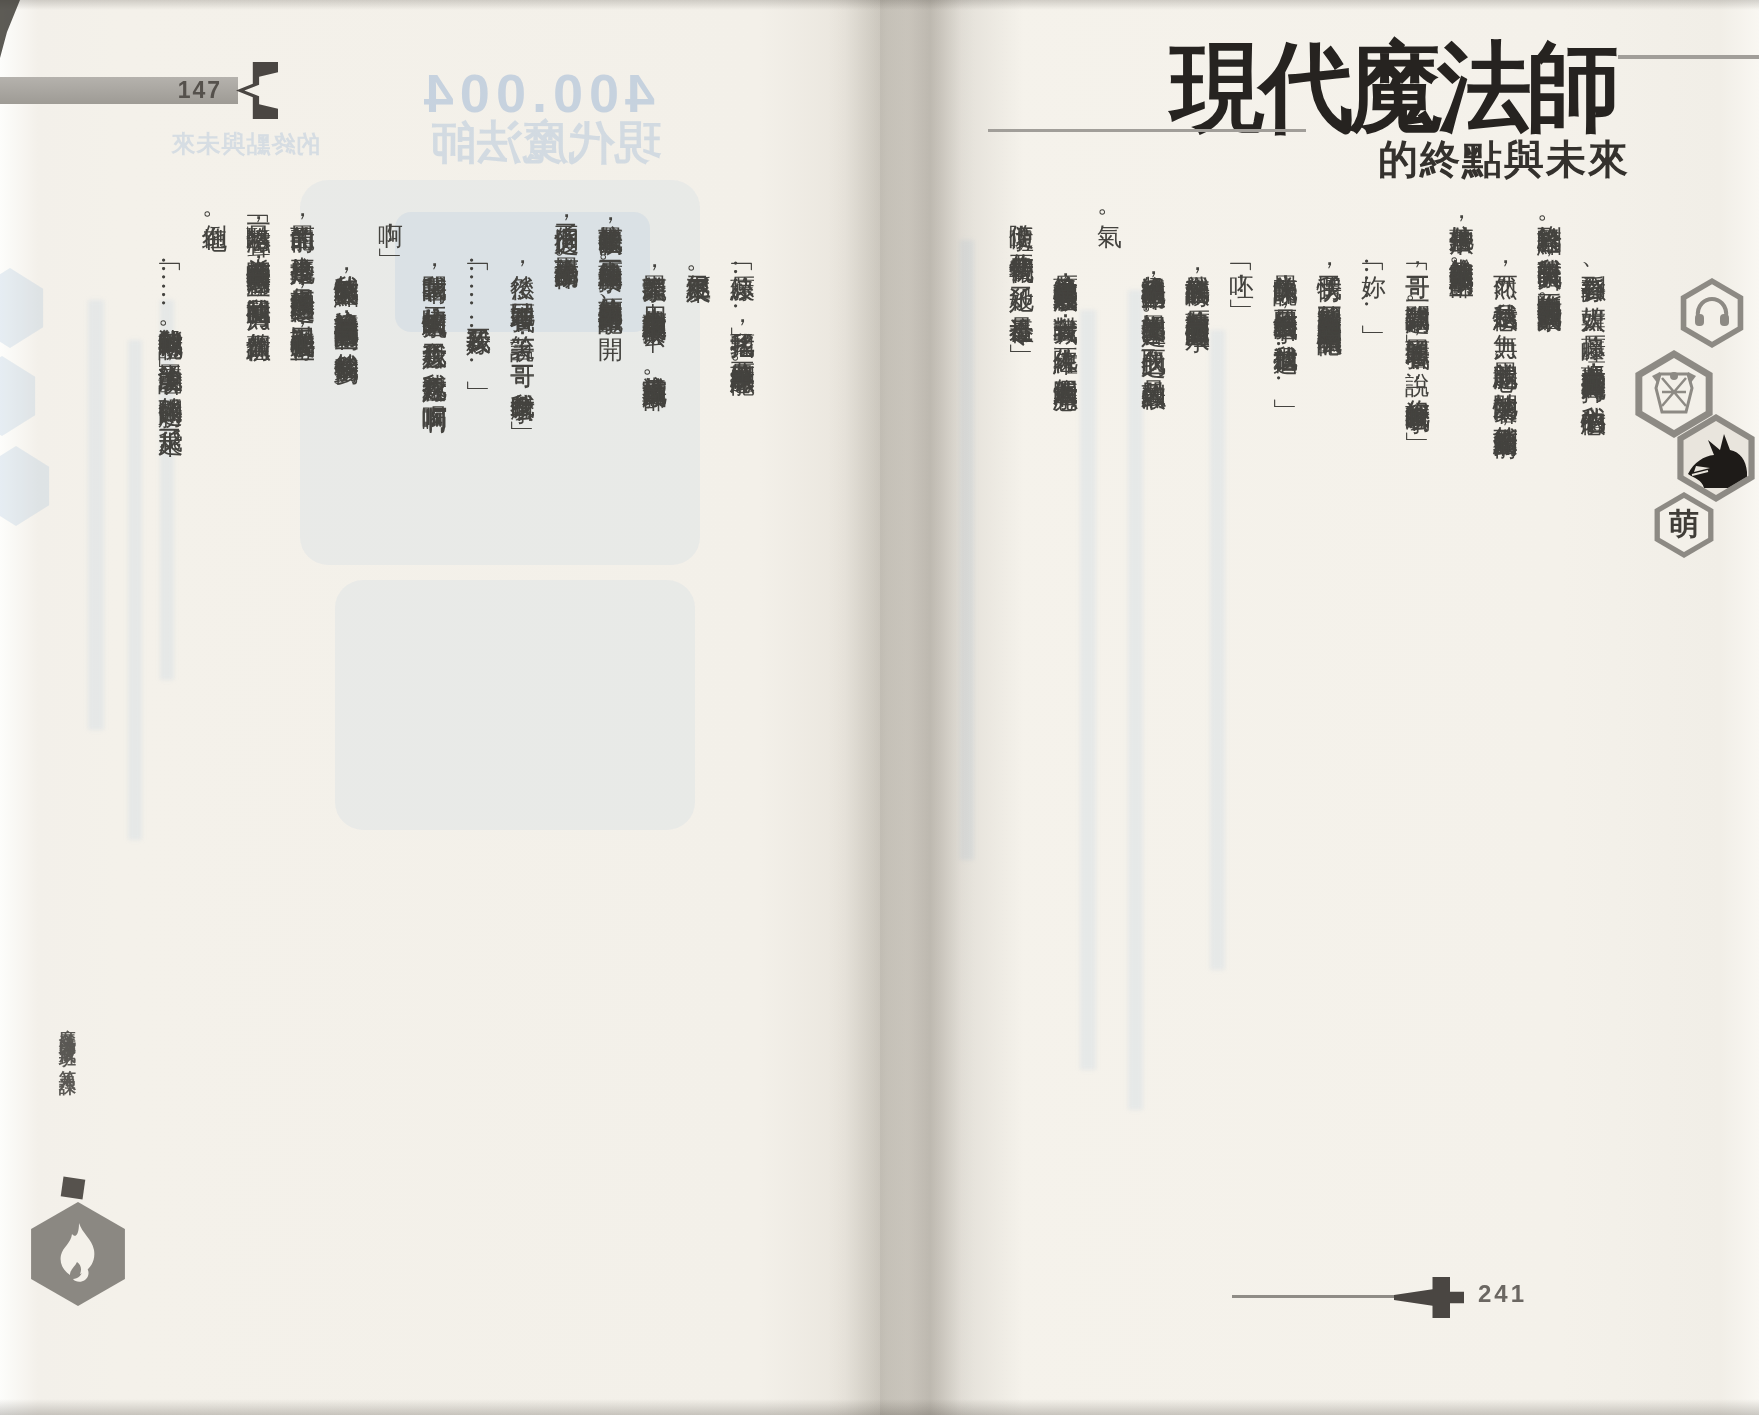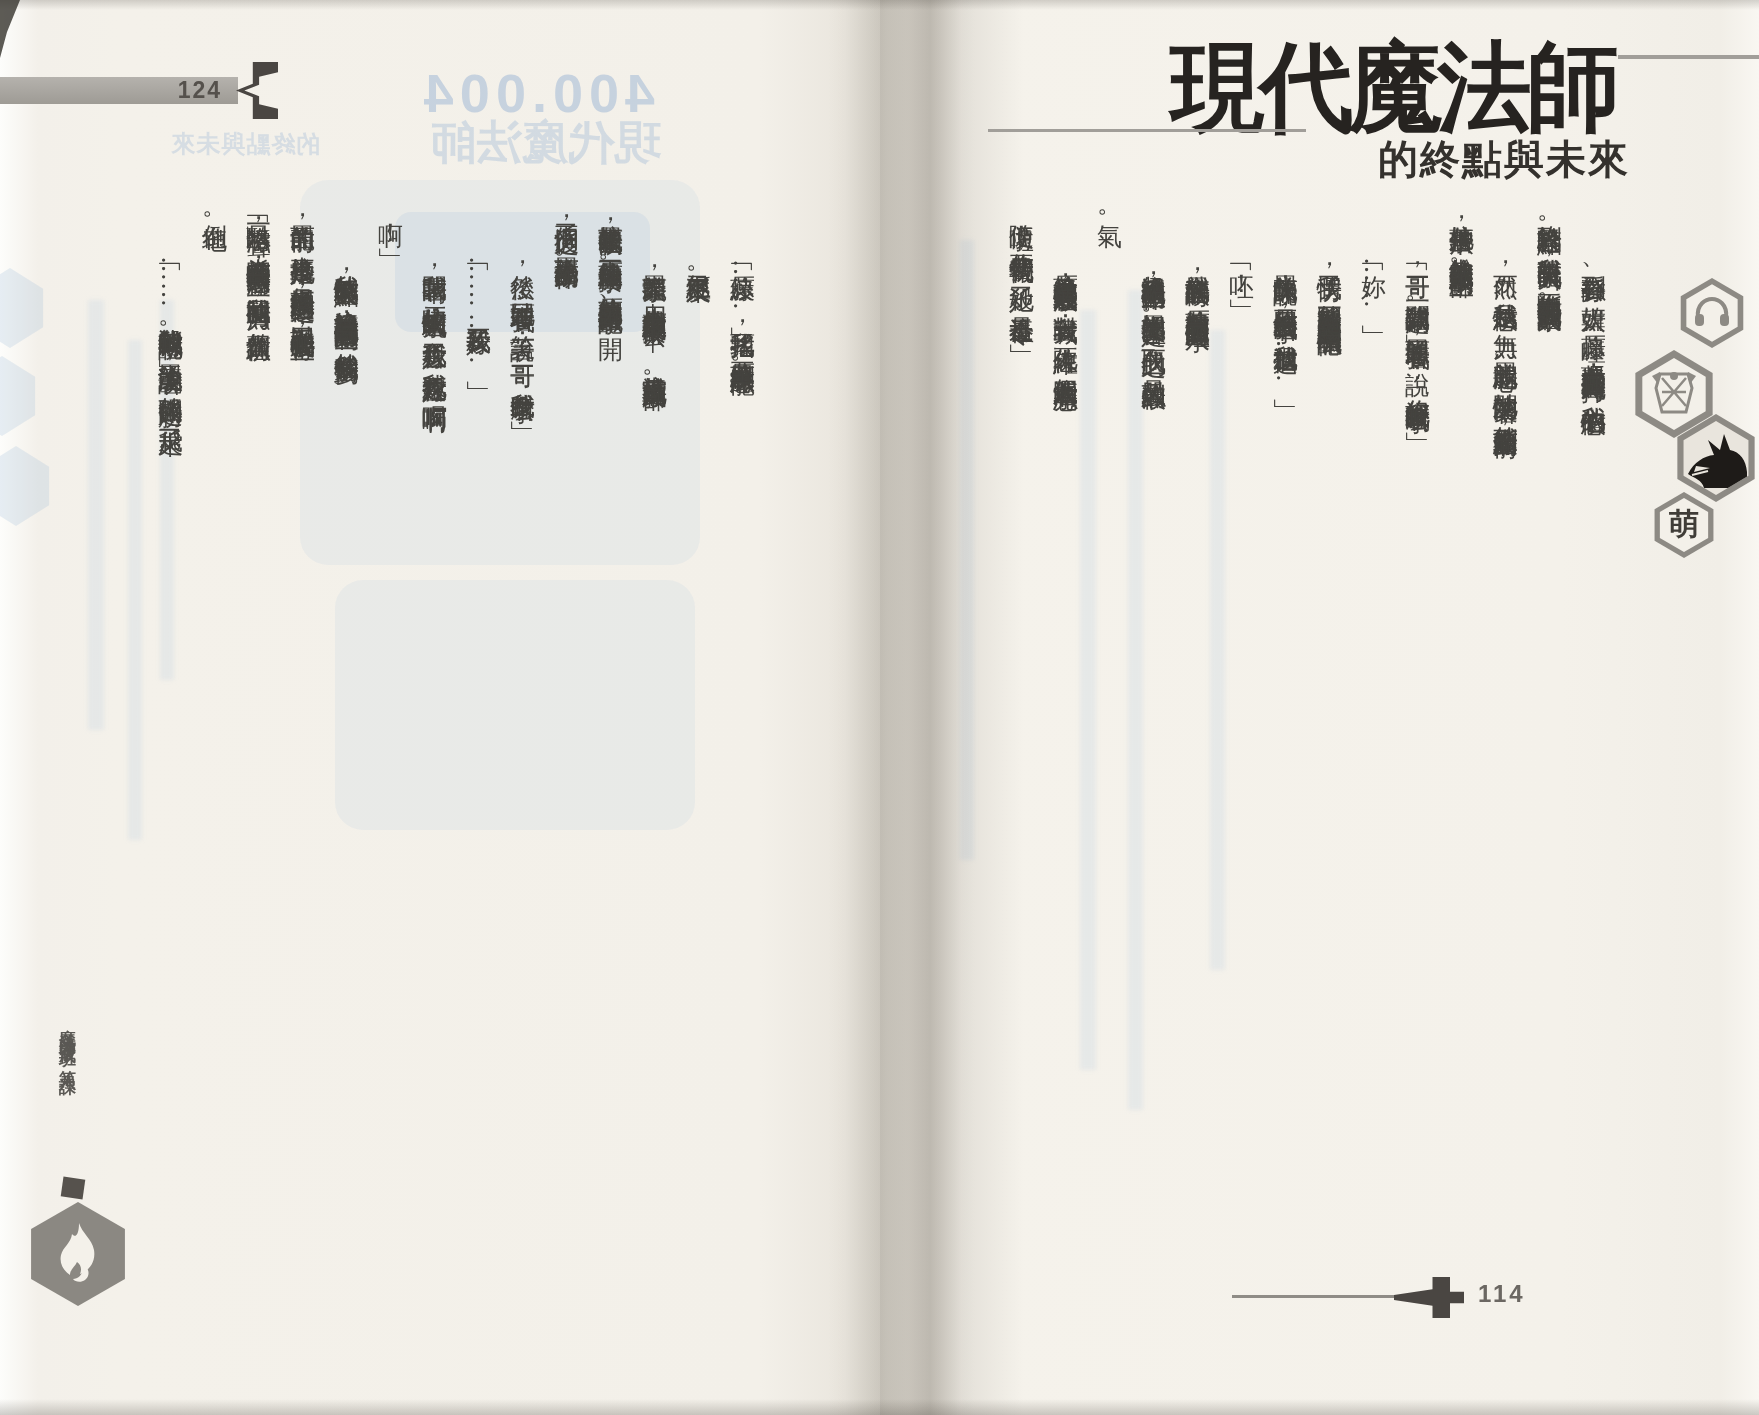--- a/index.html
+++ b/index.html
@@ -113,21 +113,21 @@
     <div class="ghost ghost-streak" style="left:330px;top:330px;width:15px;height:640px;"></div>
     <div class="ghost ghost-streak" style="left:80px;top:240px;width:14px;height:620px;"></div>
   </div>
 
   <div class="spine-shadow"></div>
   <div class="edge-top"></div>
   <div class="edge-bottom"></div>
   <div class="corner-mark"></div>
 
   <div class="sword-left-blade">
-    <span class="pageno-147">124</span>
+    <span class="pageno-147">147</span>
   </div>
   <div class="sword-left-hilt"></div>
 
   <div class="vtext textblock tb-left" id="cols-left">
       <div class="tcol" style="text-indent: 50px;">「藤原綾……」我搖搖頭，要藤原綾別再激怒黑龍。</div>
       <div class="tcol" style="text-indent: 50px;">但已經來不及了。</div>
       <div class="tcol" style="text-indent: 50px;">黑龍握緊拳頭，用盡全力的往藤原綾的腹部揍了下去——這當然直接貫穿她的腹部。</div>
       <div class="tcol" style="text-indent: 0px;">接著黑龍把拳頭收回，再往藤原綾的胸口揍一拳。往藤原綾脆弱的身體轟了兩記鐵拳、開</div>
       <div class="tcol" style="text-indent: 0px;">了兩個洞之後，黑龍才停下出拳的動作。</div>
       <div class="tcol" style="text-indent: 50px;">然後，她回頭看著我，笑著說：「哥哥，我叫什麼名字？」</div>
@@ -202,15 +202,15 @@
       <div class="tcol" style="text-indent: 50px;">「呸！」</div>
       <div class="tcol" style="text-indent: 50px;">就在黑龍說話的時候，藤原綾突然朝著黑龍的臉頰上吐了一口口水。</div>
       <div class="tcol" style="text-indent: 50px;">這超級沒禮貌又不衛生的動作，把黑龍的笑容固定住。取而代之的，是一股強烈的殺</div>
       <div class="tcol" style="text-indent: 0px;">氣。</div>
       <div class="tcol" style="text-indent: 50px;">藤原綾像是沒有感覺到這股殺氣般，對著我大喊：「死陳佐維！這個賤人的名字忘光</div>
       <div class="tcol" style="text-indent: 0px;">隨便啦！你要替我們報仇，殺了她，這是社長命令！」</div>
     </div>
 
   <div class="rule rule-bottom"></div>
   <div class="sword-right"></div>
-  <div class="pageno-146">114</div>
+  <div class="pageno-146">241</div>
 
 </div>
 
 </body></html>

